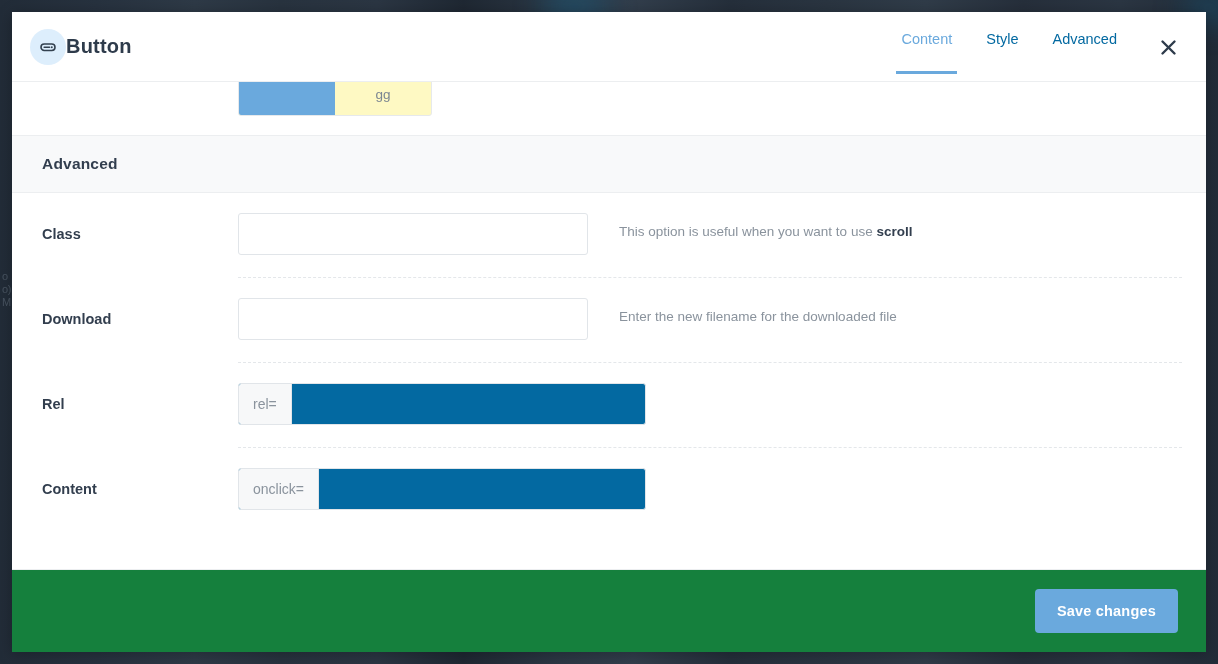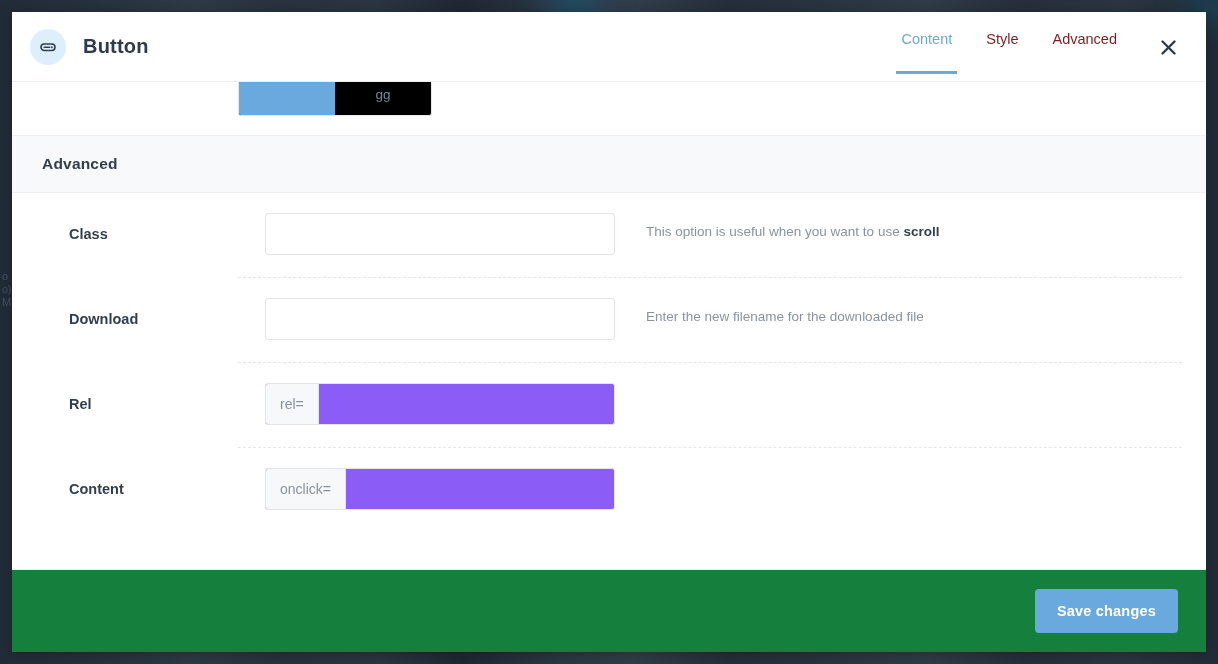--- a/index.html
+++ b/index.html
@@ -68,21 +68,20 @@
     min-height: 70px;
     border-bottom: 1px solid #eceef0;
     display: flex;
     align-items: center;
     padding: 0 0 0 18px;
     position: relative;
   }
   .title-group {
     display: flex;
     align-items: center;
-    gap: 17px;
   }
   .widget-icon {
     width: 36px;
     height: 36px;
     border-radius: 50%;
     background: #ddeefc;
     display: flex;
     align-items: center;
     justify-content: center;
   }
@@ -98,21 +97,21 @@
     position: absolute;
     right: 72px;
     top: 0;
     height: 54px;
     display: flex;
     align-items: center;
     gap: 0;
   }
   .tab {
     font-size: 14.5px;
-    color: #7f1d1d;
+    color: #0369a1;
     padding: 0 17px;
     height: 70px;
     line-height: 70px;
     cursor: pointer;
     position: relative;
     white-space: nowrap;
   }
   .tab.active { color: #6aa9dd; }
   .tab.active::after {
     content: "";
@@ -153,21 +152,21 @@
   .seg-control {
     position: absolute;
     left: 226px;
     top: -28px;
     width: 194px;
     height: 62px;
     display: flex;
     border-radius: 3px;
     overflow: hidden;
     border: 1px solid #e6e9ec;
-    background: #000000;
+    background: #fef9c3;
   }
   .seg {
     flex: 1;
     display: flex;
     align-items: center;
     justify-content: center;
     font-size: 13.5px;
     color: #7b8692;
     padding-top: 18px;
   }
@@ -210,21 +209,20 @@
     border-top: 1px dashed #e4e7ea;
   }
 
   .field-label {
     width: 196px;
     min-width: 196px;
     font-size: 14.5px;
     font-weight: bold;
     color: #323e4e;
     padding-top: 33px;
-    margin-left: 27px;
   }
 
   .field-control {
     width: 350px;
     min-width: 350px;
     padding-top: 20px;
   }
   .text-input {
     width: 350px;
     height: 42px;
@@ -232,26 +230,26 @@
     border-radius: 3px;
     background: #fff;
     font-size: 14px;
     color: #323e4e;
     padding: 0 12px;
     font-family: "Liberation Sans", sans-serif;
     outline: none;
   }
   .input-group {
     display: flex;
-    width: 350px;
+    width: 408px;
     height: 42px;
     border: 1px solid #e1e5e9;
     border-radius: 3px;
     overflow: hidden;
-    background: #8b5cf6;
+    background: #0369a1;
   }
   .input-addon {
     background: #f7f8f9;
     border-right: 1px solid #e1e5e9;
     display: flex;
     align-items: center;
     justify-content: center;
     padding: 0 14px;
     font-size: 14px;
     color: #8a939d;

